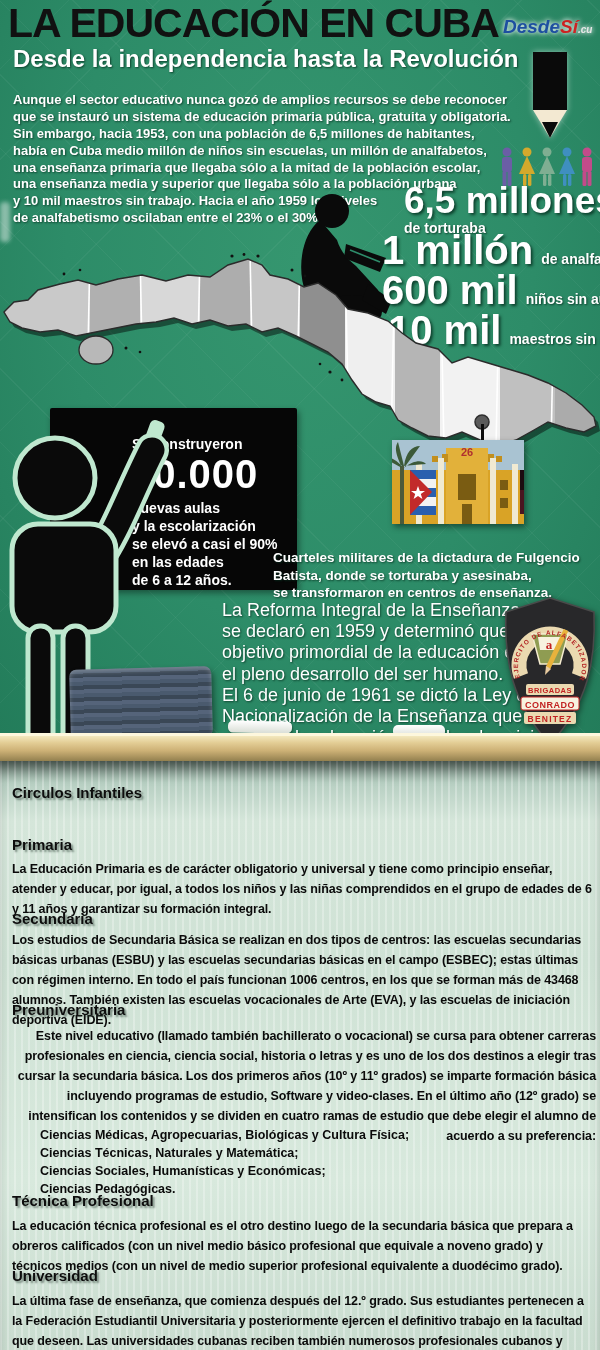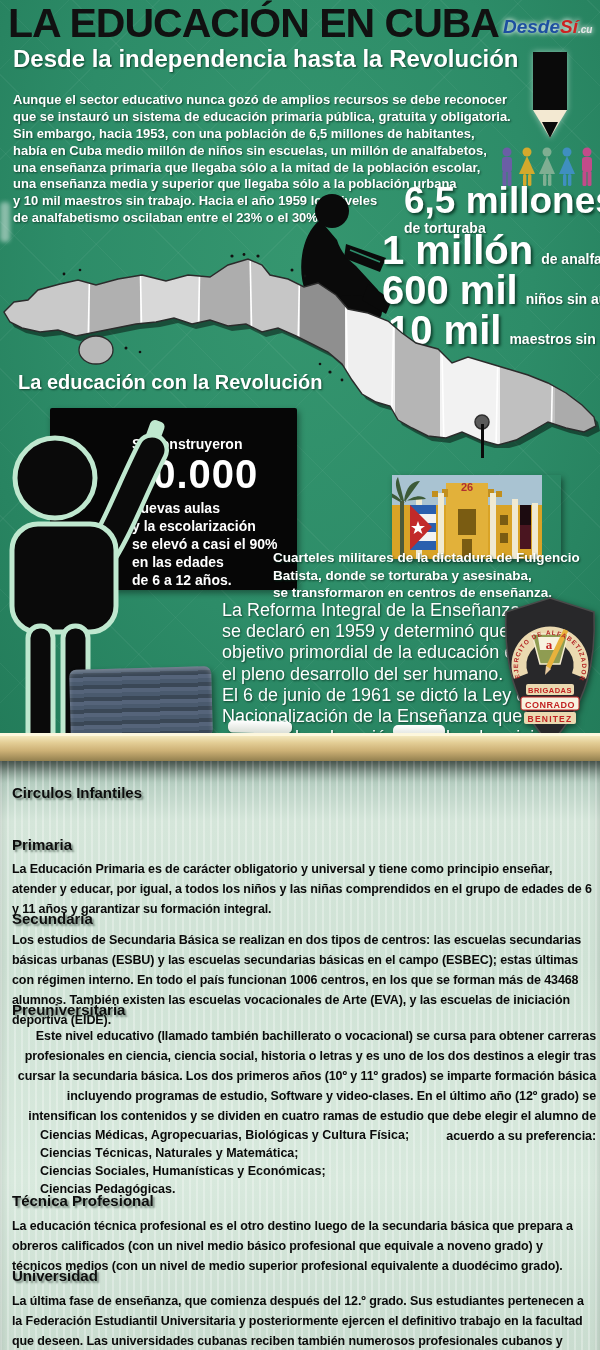--- a/index.html
+++ b/index.html
@@ -42,21 +42,21 @@
   #cuba-map{position:absolute;left:0;top:252px;}
   #map-pin-line{position:absolute;left:481px;top:424px;width:3px;height:34px;background:#0b0b0b;}
   
   #rev-heading{position:absolute;left:18px;top:371px;font-size:20px;font-weight:bold;color:#fff;}
   #blackboard{position:absolute;left:50px;top:408px;width:247px;height:182px;background:#060606;border-radius:2px;box-shadow:2px 3px 6px rgba(0,0,0,.4);}
   #bb-intro{position:absolute;left:132px;top:436px;font-size:14px;font-weight:bold;color:#fff;}
   #bb-number{position:absolute;left:130px;top:452px;font-size:40px;font-weight:bold;color:#fff;letter-spacing:1px;}
   #bb-lines{position:absolute;left:132px;top:500px;font-size:14px;font-weight:bold;color:#fff;line-height:1.28;white-space:pre-line;}
   #teacher{position:absolute;left:0px;top:398px;}
   
-  #photo{position:absolute;left:392px;top:475px;width:169px;height:84px;box-shadow:2px 3px 6px rgba(0,0,0,.45);overflow:hidden;}
+  #photo{position:absolute;left:392px;top:440px;width:132px;height:84px;box-shadow:2px 3px 6px rgba(0,0,0,.45);overflow:hidden;}
   #photo-caption{position:absolute;left:273px;top:549px;font-size:13.5px;font-weight:bold;color:#fff;line-height:1.3;white-space:pre-line;}
   #reform{position:absolute;left:222px;top:600px;font-size:18px;font-weight:normal;color:#fff;line-height:1.18;white-space:pre-line;}
   #badge{position:absolute;left:502px;top:596px;filter:drop-shadow(1px 2px 3px rgba(0,0,0,.5));}
   
   #eraser{position:absolute;left:70px;top:668px;width:142px;height:70px;border-radius:7px;transform:rotate(-1.5deg);
     background:repeating-linear-gradient(180deg,#4a5a6e 0 4px,#3a4756 4px 8px,#55647a 8px 12px);
     box-shadow:inset 0 3px 4px rgba(255,255,255,.25),2px 4px 6px rgba(0,0,0,.45);}
   .chalk{position:absolute;height:12px;background:linear-gradient(180deg,#ffffff,#d9ded6);border-radius:5px;box-shadow:1px 2px 2px rgba(0,0,0,.35);}
   #chalk-1{left:228px;top:721px;width:64px;transform:rotate(1deg);}
   #chalk-2{left:393px;top:725px;width:52px;}
@@ -224,21 +224,20 @@
         <circle cx="64" cy="22" r="1.4"></circle>
           <circle cx="80" cy="18" r="1.3"></circle>
         <circle cx="126" cy="96" r="1.5"></circle>
           <circle cx="140" cy="100" r="1.3"></circle>
       </g>
 
       <circle cx="482" cy="170" r="7" fill="#5a5a5a" stroke="#2e2e2e" stroke-width="1.5"></circle>
     </svg>
     <div id="map-pin-line"></div>
 
-    <div id="rev-heading" class="t-shadow">La educación con la Revolución</div>
 
     <div id="blackboard"></div>
     <div id="bb-intro">Se construyeron</div>
     <div id="bb-number">10.000</div>
     <div id="bb-lines">nuevas aulas
 y la escolarización
 se elevó a casi el 90%
 en las edades
 de 6 a 12 años.</div>
 

